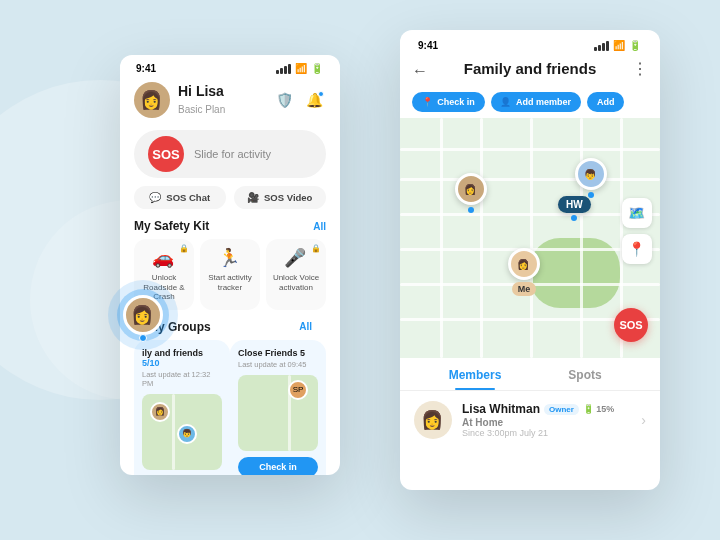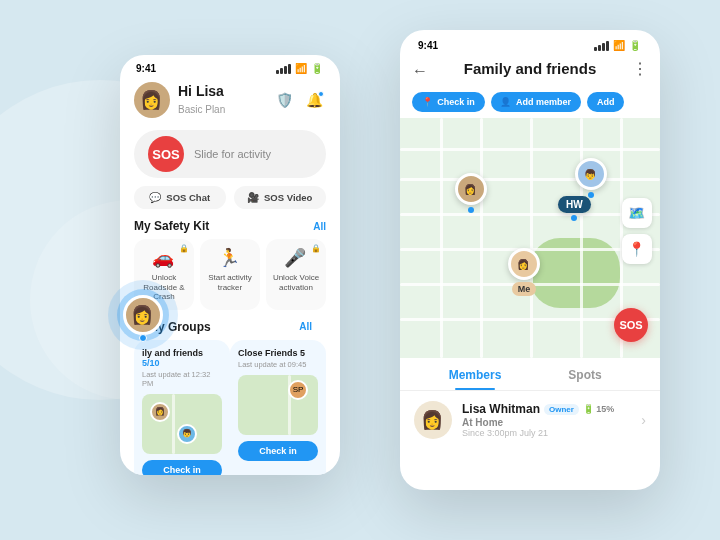--- a/index.html
+++ b/index.html
@@ -29,21 +29,21 @@
       border-radius: 50%;
       background: rgba(255,255,255,0.18);
       top: 200px;
       left: 30px;
     }
 
     
     .phone {
       position: absolute;
       background: white;
-      border-radius: 24px;
+      border-radius: 12px;
       overflow: hidden;
       box-shadow: 0 20px 60px rgba(0,0,0,0.15);
     }
 
     
     .phone-left {
       width: 220px;
       height: 420px;
       left: 120px;
       top: 55px;
@@ -240,21 +240,21 @@
       color: #1a1a1a;
       margin-bottom: 2px;
     }
     .group-card-sub {
       font-size: 7.5px;
       color: #999;
       margin-bottom: 6px;
     }
     .group-map {
       background: #d4e9c8;
-      height: 60px;
+      height: 76px;
       border-radius: 8px;
       position: relative;
       overflow: hidden;
     }
     .map-road {
       position: absolute;
       background: rgba(255,255,255,0.6);
       border-radius: 3px;
     }
     .group-avatar-pin {

